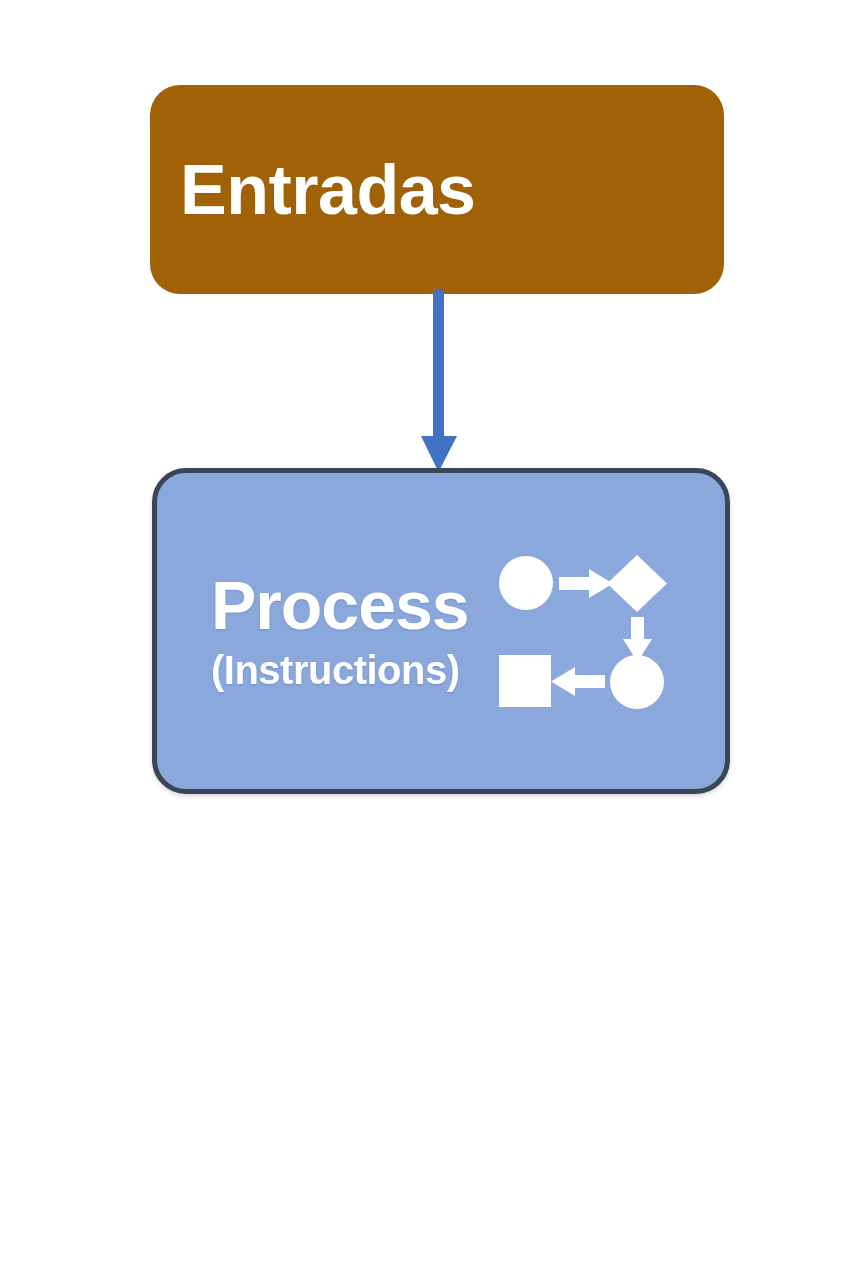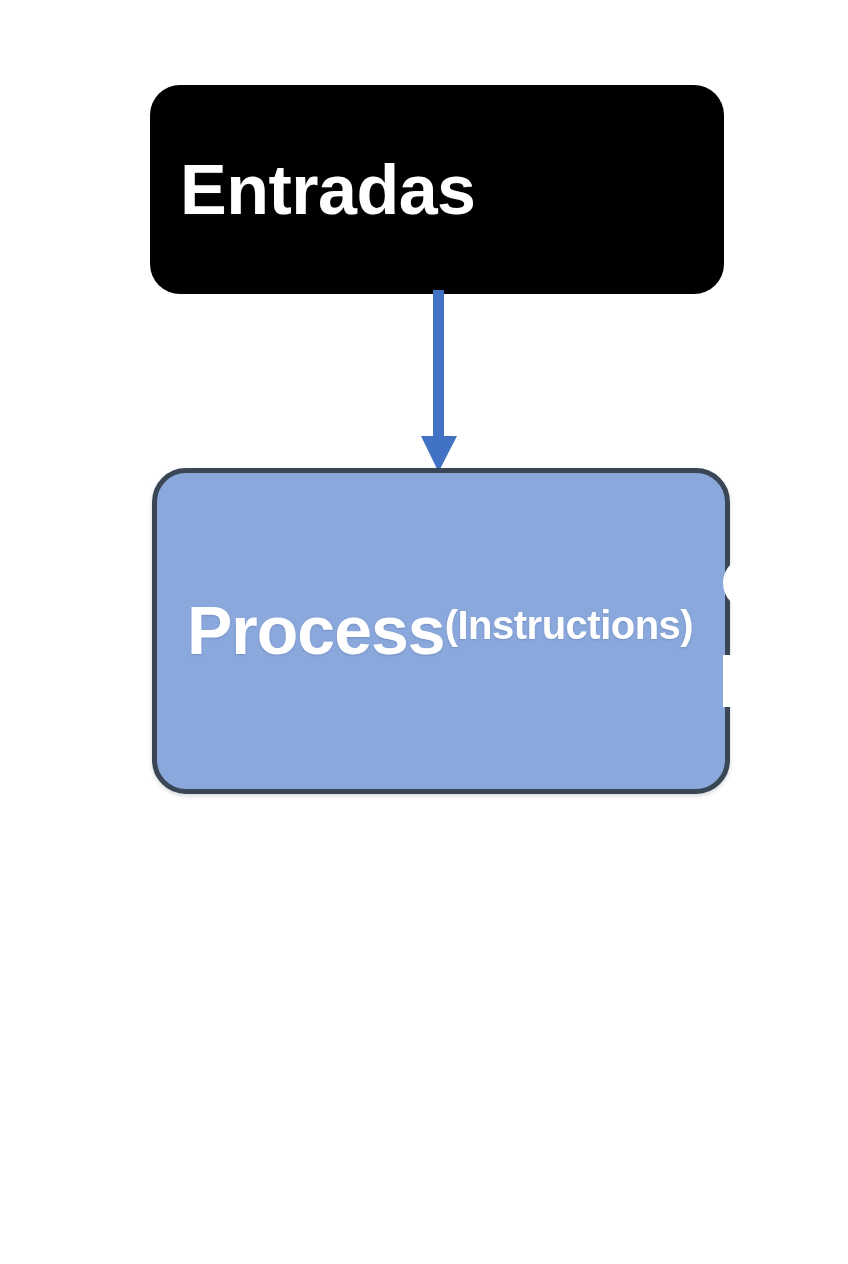--- a/index.html
+++ b/index.html
@@ -19,21 +19,21 @@
     overflow: hidden;
   }
 
   
   .node-input {
     position: absolute;
     left: 150px;
     top: 85px;
     width: 574px;
     height: 209px;
-    background: #000000;
+    background: #a16207;
     border-radius: 30px;
     display: flex;
     flex-direction: row;
     align-items: center;
     justify-content: flex-start;
     box-sizing: border-box;
     padding-left: 30px;
   }
   .node-input-label {
     color: #ffffff;
@@ -80,23 +80,23 @@
     border: 5px solid #3a4556;
     border-radius: 34px;
     box-sizing: border-box;
     display: flex;
     flex-direction: row;
     align-items: center;
     justify-content: flex-start;
     box-shadow: 0 2px 4px rgba(40,55,80,0.20);
   }
   .node-process-text {
-    padding-left: 30px;
+    padding-left: 54px;
     display: flex;
-    flex-direction: row;
+    flex-direction: column;
     align-items: flex-start;
     justify-content: center;
   }
   .node-process-title {
     color: #ffffff;
     font-family: "Liberation Sans", sans-serif;
     font-size: 68px;
     font-weight: bold;
     letter-spacing: -1px;
     line-height: 1.02;

